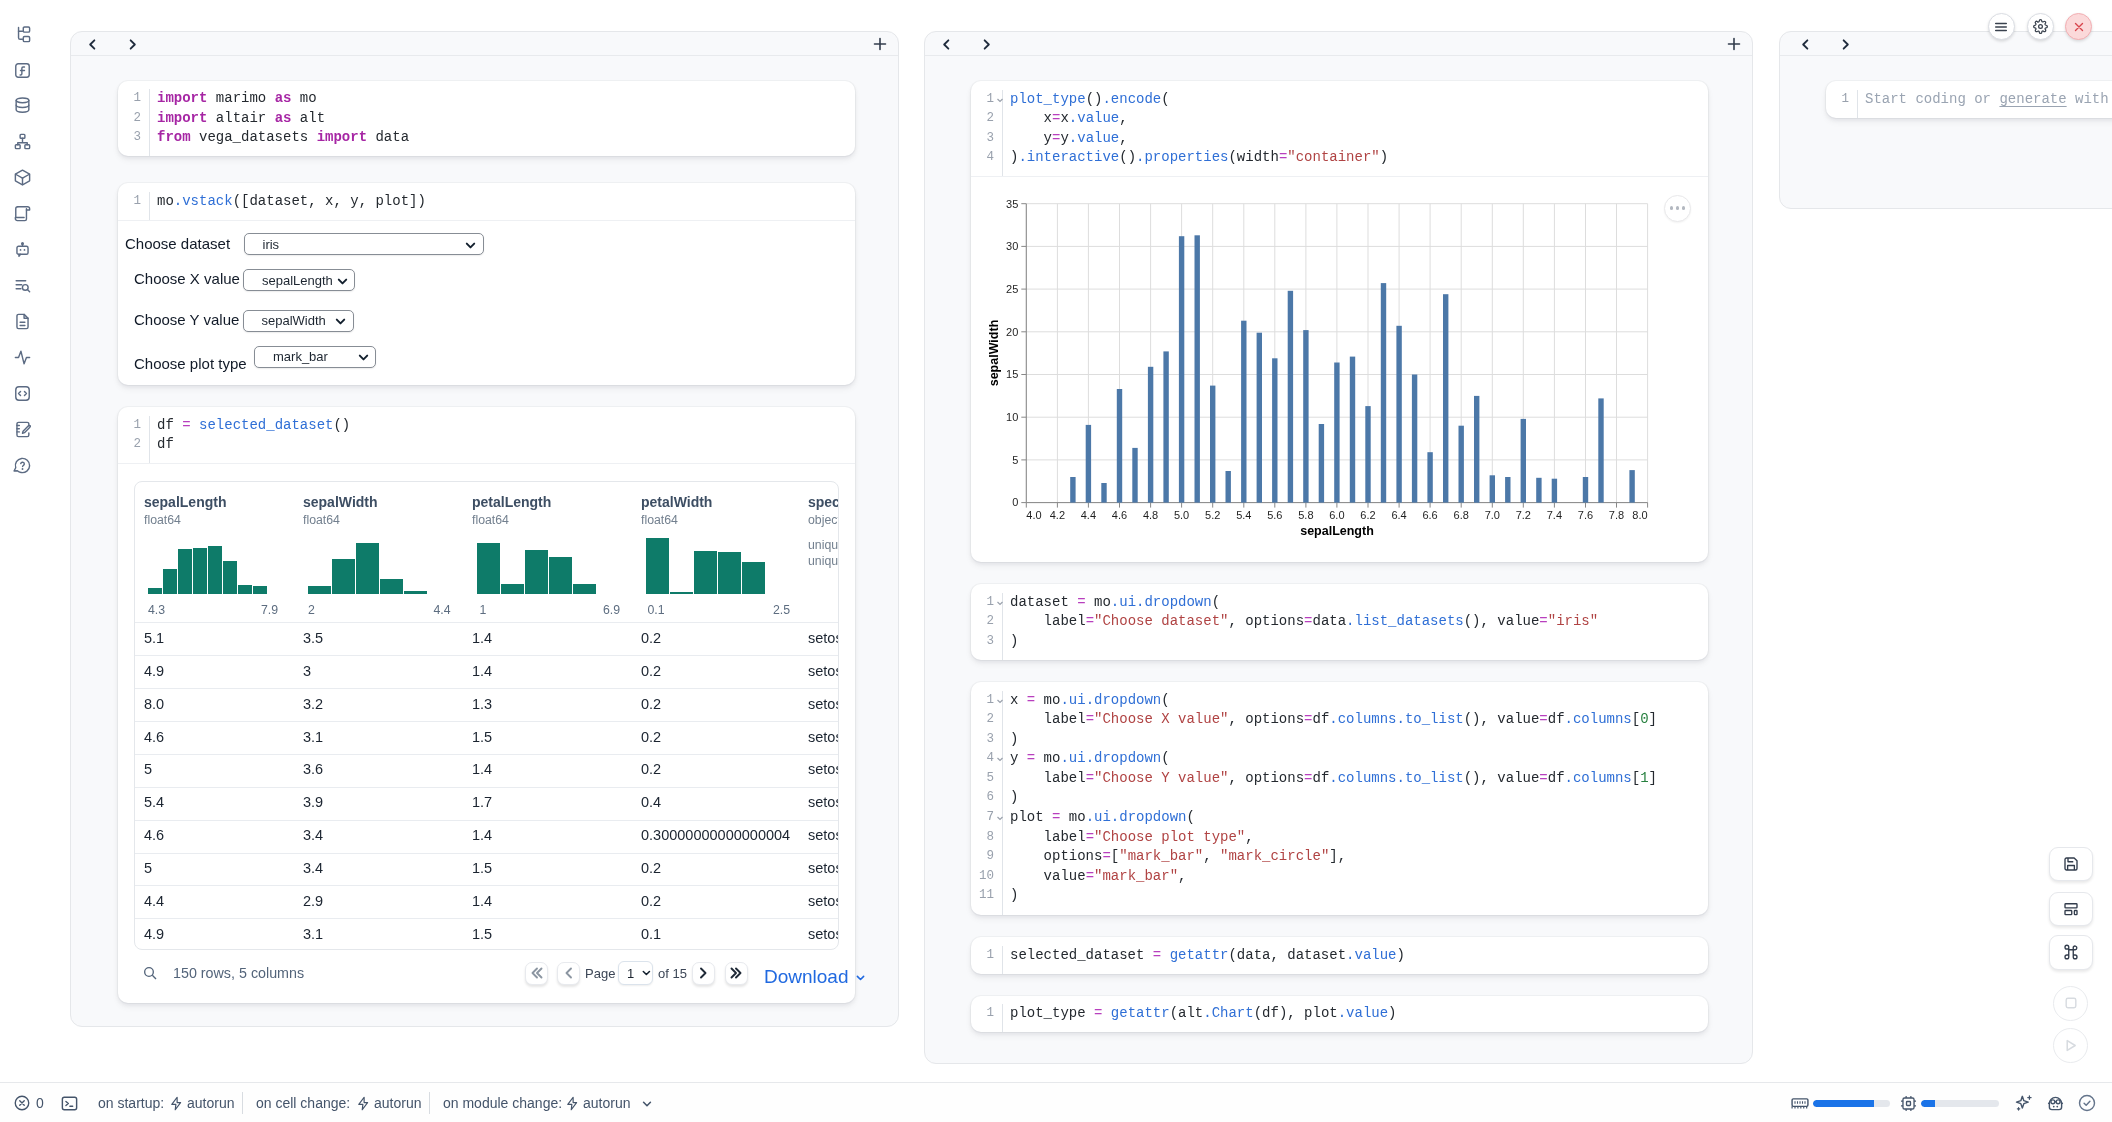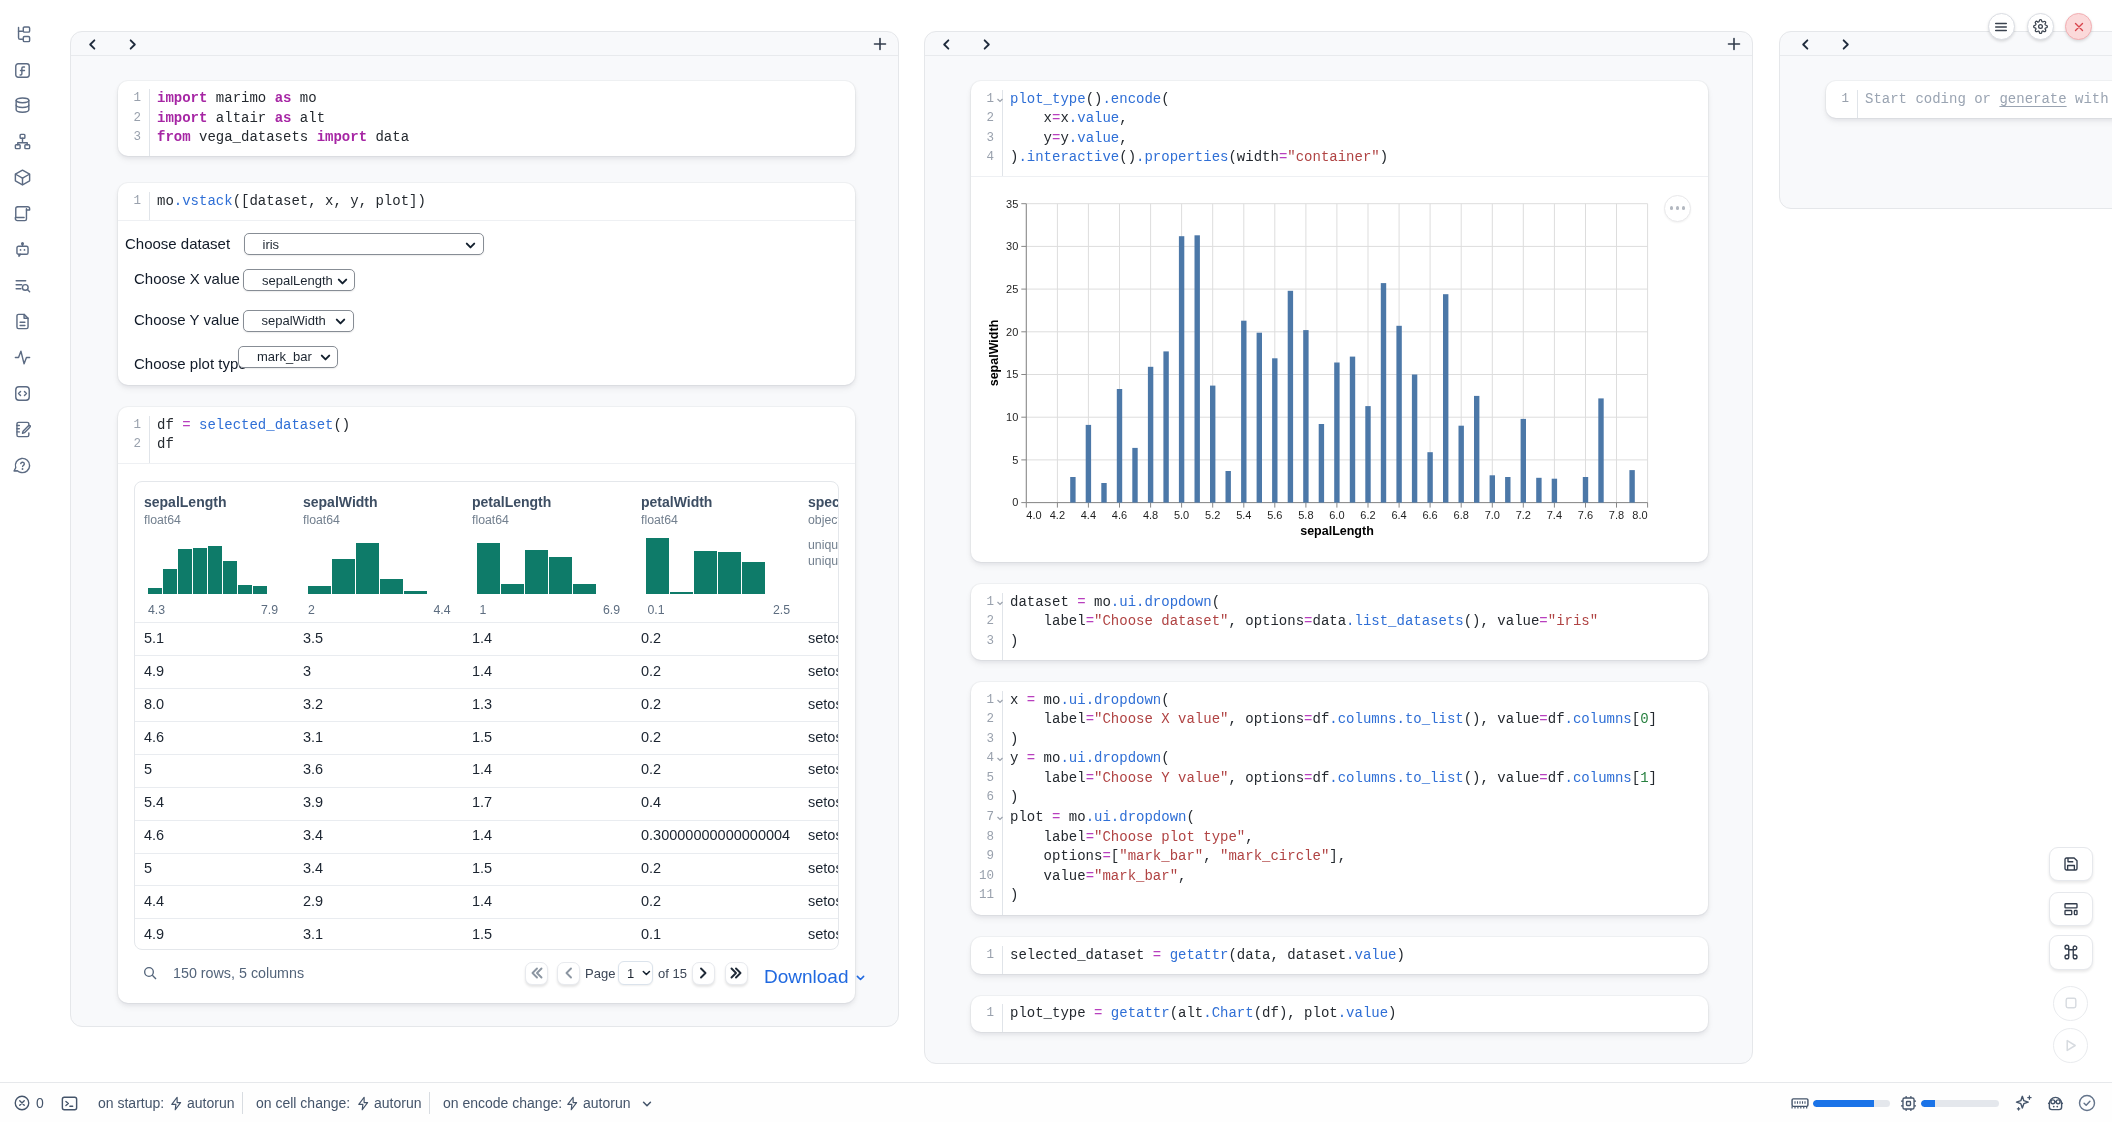--- a/index.html
+++ b/index.html
@@ -176,21 +176,21 @@
         </svg>
       </div>
       <div class="ulabel" style="left:16px;top:127.5px">Choose Y value</div>
       <div class="sel" style="left:124.5px;top:126.5px;width:111px;height:22px">
         <span class="seltxt">sepalWidth</span>
         <svg class="selchev" width="13" height="13" viewBox="0 0 14 14">
           <path d="M3 5 7 9 11 5" stroke="#13202e" stroke-width="2.1" fill="none" stroke-linecap="round" stroke-linejoin="round"></path>
         </svg>
       </div>
       <div class="ulabel" style="left:16px;top:172px">Choose plot type</div>
-      <div class="sel" style="left:120px;top:162.5px;width:100px;height:22px">
+      <div class="sel" style="left:136px;top:162.5px;width:122px;height:22px">
         <span class="seltxt">mark_bar</span>
         <svg class="selchev" width="13" height="13" viewBox="0 0 14 14">
           <path d="M3 5 7 9 11 5" stroke="#13202e" stroke-width="2.1" fill="none" stroke-linecap="round" stroke-linejoin="round"></path>
         </svg>
       </div>
     </div>
     <div class="cell" style="left:47px;top:375px;width:737px;height:596.0px">
       <div class="codewrap" style="left:0px;top:0px;width:737px;padding-top:8.5px;height:56.2px">
         <div class="gut">
           <div class="gl">1</div>
@@ -631,21 +631,21 @@
         <path d="M13 2 4.5 13.5H11L10 22l8.5-11.5H13z"></path>
       </svg></div>
     <div class="sbt" style="left:187px;top:1094.5px">autorun</div>
     <div class="vsep" style="left:242px"></div>
     <div class="sbt" style="left:256px;top:1094.5px">on cell change:</div>
     <div style="position:absolute;left:356px;top:1095.5px"><svg width="15" height="15" viewBox="0 0 24 24" fill="none" stroke="#44546a" stroke-width="1.9" stroke-linejoin="round">
         <path d="M13 2 4.5 13.5H11L10 22l8.5-11.5H13z"></path>
       </svg></div>
     <div class="sbt" style="left:374px;top:1094.5px">autorun</div>
     <div class="vsep" style="left:429px"></div>
-    <div class="sbt" style="left:443px;top:1094.5px">on encode change:</div>
+    <div class="sbt" style="left:443px;top:1094.5px">on module change:</div>
     <div style="position:absolute;left:565px;top:1095.5px"><svg width="15" height="15" viewBox="0 0 24 24" fill="none" stroke="#44546a" stroke-width="1.9" stroke-linejoin="round">
         <path d="M13 2 4.5 13.5H11L10 22l8.5-11.5H13z"></path>
       </svg></div>
     <div class="sbt" style="left:583px;top:1094.5px">autorun</div>
     <svg style="position:absolute;left:641px;top:1098px" width="12" height="12" viewBox="0 0 14 14">
       <path d="M3 5 7 9 11 5" stroke="#44546a" stroke-width="1.8" fill="none" stroke-linecap="round" stroke-linejoin="round"></path>
     </svg>
     <div style="position:absolute;left:1790px;top:1093px"><svg width="20" height="20" viewBox="0 0 24 24" fill="none" stroke="#44546a" stroke-width="1.7">
         <rect x="2.5" y="7" width="19" height="9" rx="1.5"></rect>
         <path d="M2.5 16v2.5M6 16v2.5M9.5 16v2.5M13 16v2.5M16.5 16v2.5M20 16v2.5" stroke-width="1.4"></path>

